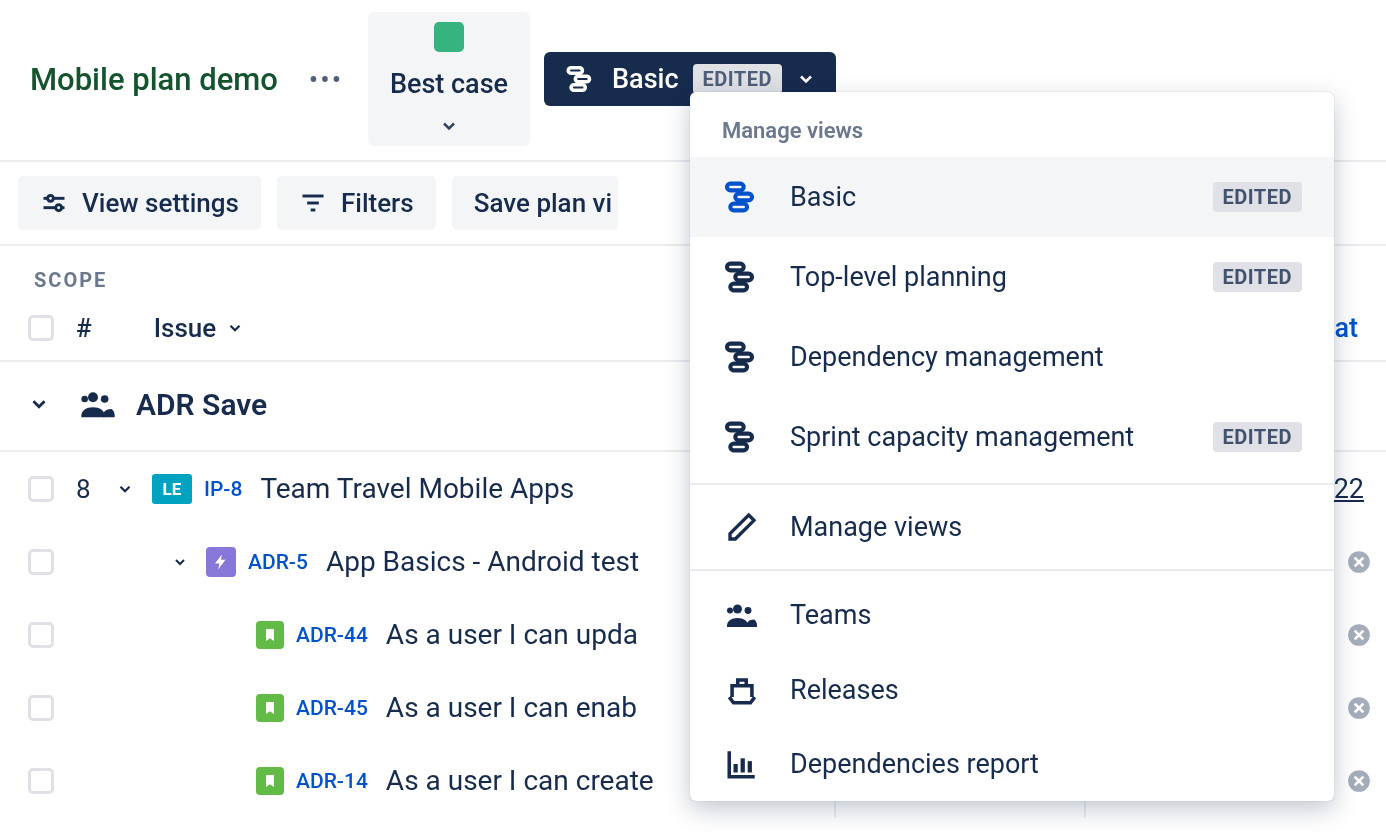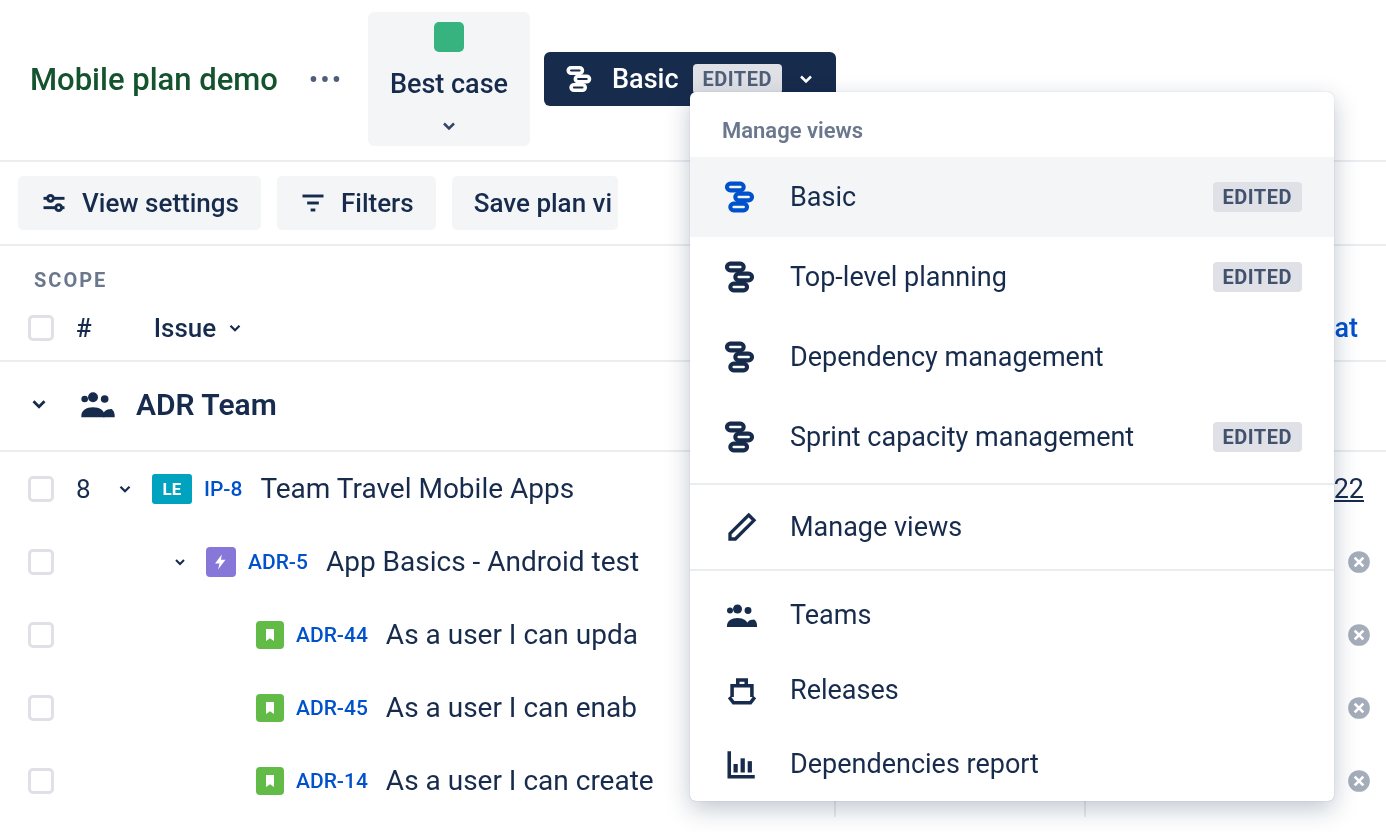--- a/index.html
+++ b/index.html
@@ -345,21 +345,21 @@
   <svg width="22" height="22" viewBox="0 0 24 24" fill="none" stroke="#172B4D" stroke-width="3" class="caret">
       <polyline points="6 9 12 15 18 9"></polyline>
     </svg>
   <svg width="40" height="40" viewBox="0 0 24 24" fill="#172B4D" style="margin-left:10px;">
       <circle cx="9" cy="8" r="3"></circle>
       <circle cx="16" cy="9" r="2.3"></circle>
       <circle cx="4" cy="9" r="2"></circle>
       <path d="M2 19c0-3 3-5 7-5s7 2 7 5v1H2z"></path>
       <path d="M15 19c0-2 1.5-4 5-4 0 0 2 1 2 4v1h-7z"></path>
     </svg>
-  <div class="team-name">ADR Team</div>
+  <div class="team-name">ADR Save</div>
 </div>
 
 <div style="position:relative;">
   <div class="vert-sep" style="left:834px;"></div>
   <div class="vert-sep" style="left:1084px;"></div>
 
   <div class="row indent-1">
     <div class="checkbox"></div>
     <div class="row-num">8</div>
     <svg width="18" height="18" viewBox="0 0 24 24" fill="none" stroke="#172B4D" stroke-width="3" class="caret" style="margin:0 6px;">

